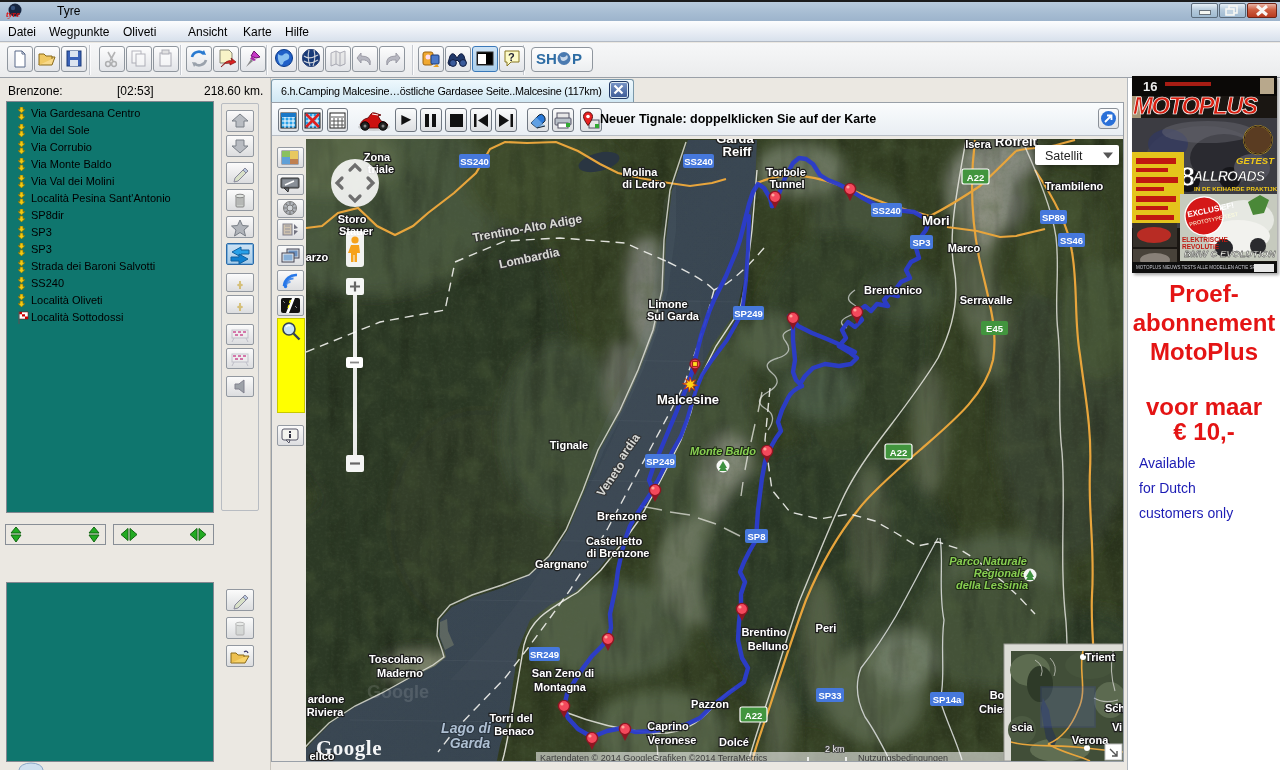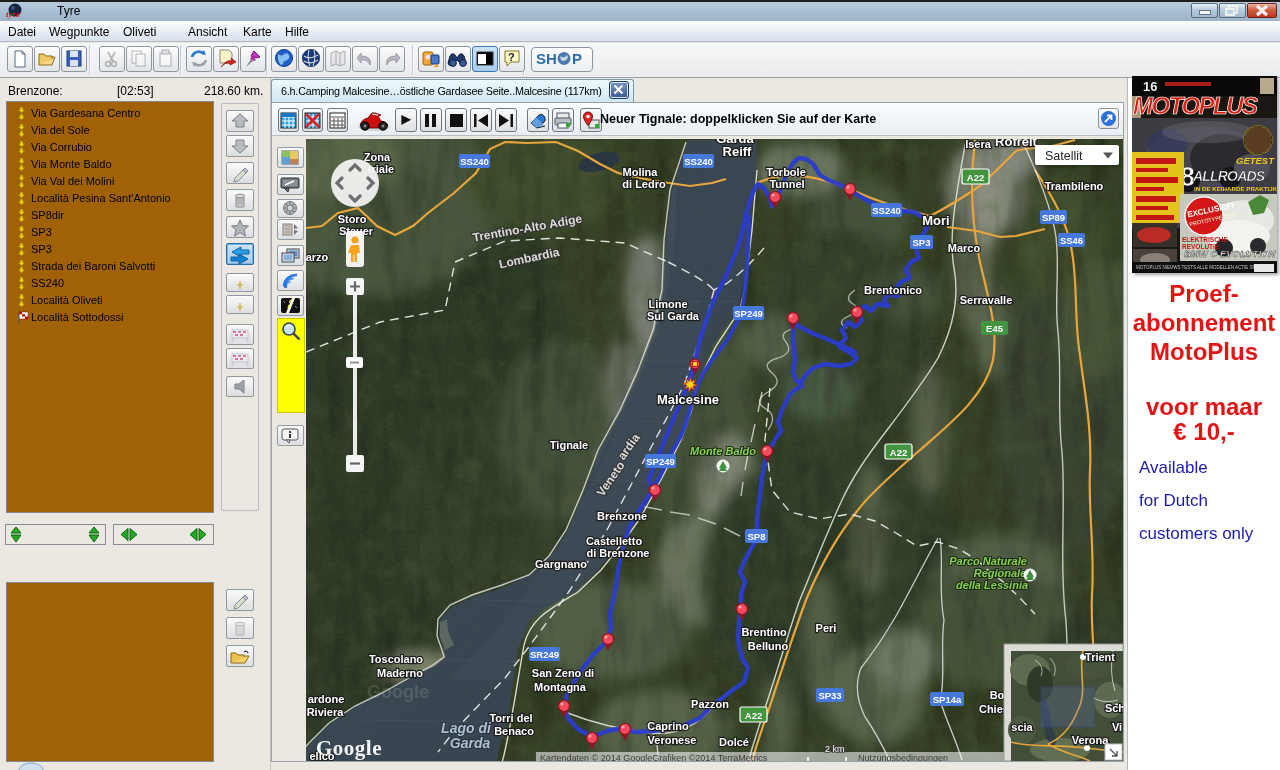--- a/index.html
+++ b/index.html
@@ -6,21 +6,21 @@
 body{font-family:"Liberation Sans",sans-serif;position:relative;background:#ebe8e2;font-size:12px}
 .abs{position:absolute}
 .titlebar{left:0;top:0;width:1280px;height:21px;background:linear-gradient(#b9cbdd,#a6bcd2 60%,#9db4cc);border-top:2px solid #1c1c1c}
 .menubar{left:0;top:21px;width:1280px;height:21px;background:linear-gradient(#fcfdfe,#e3e9f2 70%,#d8e1ec);border-bottom:1px solid #b3bac4}
 .menubar span{position:absolute;top:4px;color:#000}
 .toolbar{left:0;top:43px;width:1280px;height:35px;background:linear-gradient(#f6f7f8,#ebeced);border-bottom:1px solid #9aa0a8}
 .tbtn{position:absolute;top:3px;width:26px;height:26px;background:linear-gradient(#fdfdfd,#e2e4e8);border:1px solid #8f969e;border-radius:3px}
 .tsep{position:absolute;top:2px;width:2px;height:30px;border-left:1px solid #c6cad0;border-right:1px solid #fbfbfc}
 .capbtn{position:absolute;top:3px;height:15px;border-radius:2px;border:1px solid #5a6a7a}
 .panel-lbl{color:#000}
-.listbox{background:#a16207;border:1px solid #828790}
+.listbox{background:#0f766e;border:1px solid #828790}
 .sbtn{position:absolute;left:226px;width:28px;height:22px;background:linear-gradient(#fbfbfb,#dcdddf);border:1px solid #9298a0;border-radius:2px}
 .witem{height:17px;white-space:nowrap;font-size:11px;color:#000;position:relative;padding-left:24px;padding-top:2px}
 .wicon{position:absolute;left:10px;top:2px;width:9px;height:13px}
 .mapbtn{position:absolute;top:108px;height:24px;background:linear-gradient(#fafbfb,#dddfe2);border:1px solid #6f7781;border-radius:3px;text-align:center;color:#111;font-weight:bold;font-size:12px;line-height:21px}
 .lbtn{position:absolute;left:277px;width:27px;height:21px;background:linear-gradient(#fafafa,#dddee0);border:1px solid #959ba3;border-radius:2px}
 </style></head>
 <body>
 
 <div class="abs titlebar"></div>
 <svg class="abs" style="left:6px;top:3px" width="18" height="16">
@@ -886,13 +886,13 @@
 <text x="50" y="166" font-size="6.5" font-weight="bold" fill="#c01810">ELEKTRISCHE</text>
 <text x="50" y="173" font-size="6.5" font-weight="bold" fill="#c01810">REVOLUTIE</text>
 <text x="52" y="181" font-size="9.5" font-weight="bold" font-style="italic" fill="#f6f6f2" stroke="#2a2a2a" stroke-width=".4">BMW C EVOLUTION</text>
 <rect x="0" y="186" width="145" height="11" fill="#0e0e0e"></rect>
 <text x="4" y="193" font-size="4.5" fill="#c8c8d0">MOTOPLUS NIEUWS TESTS ALLE MODELLEN ACTIE SPORT</text>
 <rect x="122" y="188" width="20" height="8" fill="#e8e8e8"></rect>
 </svg>
 </div>
 <div class="abs" style="left:1128px;top:279px;width:152px;text-align:center;color:#e41414;font-weight:bold;font-size:24px;line-height:29px">Proef-<br>abonnement<br>MotoPlus</div>
 <div class="abs" style="left:1128px;top:394px;width:152px;text-align:center;color:#e41414;font-weight:bold;font-size:24px;line-height:25px">voor maar<br>€ 10,-</div>
-<div class="abs" style="left:1139px;top:451px;width:141px;color:#1b1bb4;font-size:17px;line-height:33px">Available<br>for Dutch<br>customers only</div>
+<div class="abs" style="left:1139px;top:451px;width:141px;color:#1b1bb4;font-size:14px;line-height:25px">Available<br>for Dutch<br>customers only</div>
 
 </body></html>

